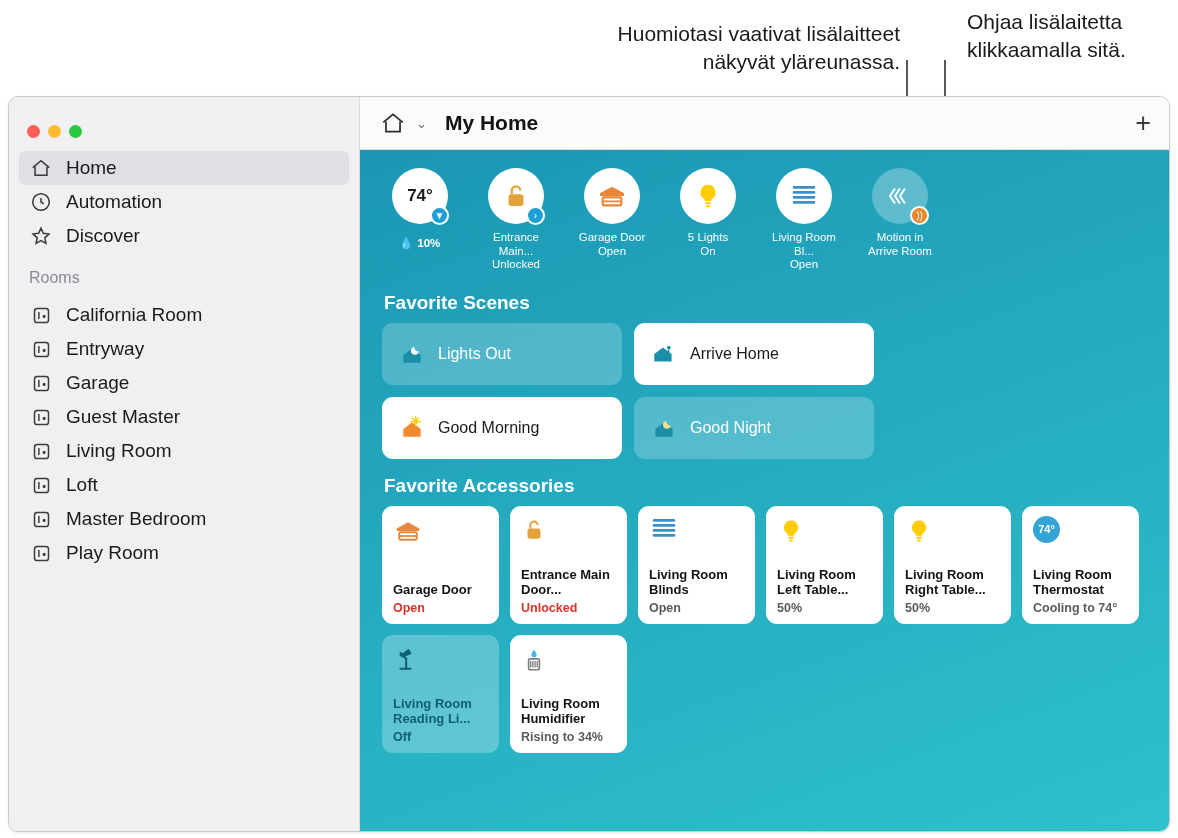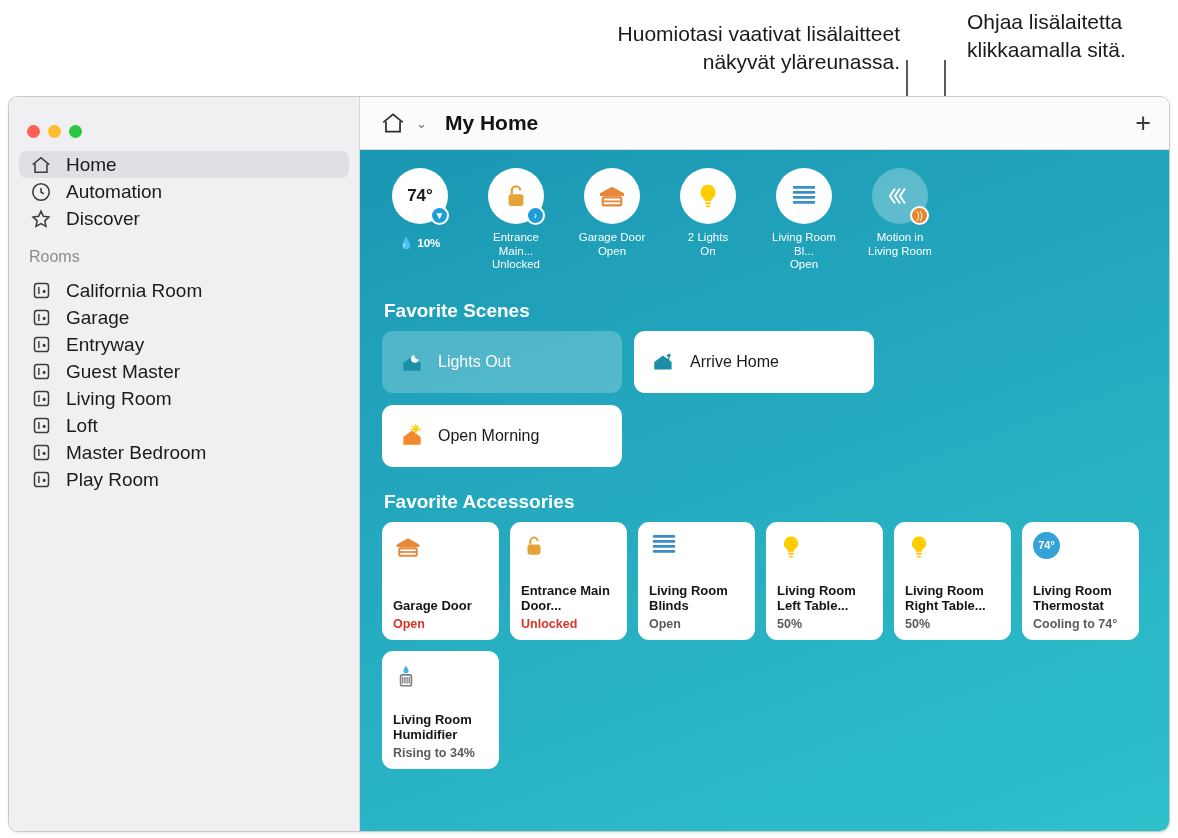--- a/index.html
+++ b/index.html
@@ -50,21 +50,21 @@
     padding: 18px 0 0 18px; height: 50px;
   }
   .dot { width: 13px; height: 13px; border-radius: 50%; }
   .dot.red { background: #ff5f57; }
   .dot.yellow { background: #febc2e; }
   .dot.green { background: #28c840; }
 
   .side-list { padding: 4px 10px 0 10px; }
   .side-item {
     display: flex; align-items: center; gap: 13px;
-    height: 27px; padding: 0 10px;
+    height: 34px; padding: 0 10px;
     border-radius: 7px;
     font-size: 19px; color: #1b1b1b;
   }
   .side-item.selected { background: #e0dfe3; }
   .side-icon { width: 24px; height: 24px; flex: none; color: #3c3c3c; display:flex; align-items:center; justify-content:center;}
   .side-icon svg { display: block; }
 
   .side-header {
     font-size: 16px; color: #8b8b90;
     padding: 16px 20px 7px 20px;
@@ -122,21 +122,21 @@
     position: absolute; right: -1px; bottom: -1px;
     width: 19px; height: 19px; border-radius: 50%;
     background: #e8872e; border: 2px solid #ffffff;
     display: flex; align-items: center; justify-content: center;
     color: #fff; font-size: 10px;
   }
   .badge-dot.arrow { background: #1c9fd6; }
 
   .section-title {
     font-size: 19px; font-weight: bold; color: #ffffff;
-    margin: 24px 0 9px 2px;
+    margin: 16px 0 9px 2px;
   }
 
   
   .scenes { display: grid; grid-template-columns: 240px 240px; gap: 12px; }
   .scene {
     height: 62px; border-radius: 11px;
     display: flex; align-items: center; gap: 12px;
     padding-left: 16px;
     font-size: 16px; font-weight: normal;
   }
@@ -238,31 +238,31 @@
         <span>California Room</span>
       </div>
       <div class="side-item">
         <span class="side-icon">
             <svg width="21" height="21" viewBox="0 0 24 24" fill="none" stroke="currentColor" stroke-width="1.7">
               <rect x="4" y="4" width="16" height="16" rx="3"></rect>
               <path d="M9 8v8"></path>
               <circle cx="15" cy="13" r="0.9" fill="currentColor"></circle>
             </svg>
           </span>
+        <span>Entryway</span>
+      </div>
+      <div class="side-item">
+        <span class="side-icon">
+            <svg width="21" height="21" viewBox="0 0 24 24" fill="none" stroke="currentColor" stroke-width="1.7">
+              <rect x="4" y="4" width="16" height="16" rx="3"></rect>
+              <path d="M9 8v8"></path>
+              <circle cx="15" cy="13" r="0.9" fill="currentColor"></circle>
+            </svg>
+          </span>
         <span>Garage</span>
-      </div>
-      <div class="side-item">
-        <span class="side-icon">
-            <svg width="21" height="21" viewBox="0 0 24 24" fill="none" stroke="currentColor" stroke-width="1.7">
-              <rect x="4" y="4" width="16" height="16" rx="3"></rect>
-              <path d="M9 8v8"></path>
-              <circle cx="15" cy="13" r="0.9" fill="currentColor"></circle>
-            </svg>
-          </span>
-        <span>Entryway</span>
       </div>
       <div class="side-item">
         <span class="side-icon">
             <svg width="21" height="21" viewBox="0 0 24 24" fill="none" stroke="currentColor" stroke-width="1.7">
               <rect x="4" y="4" width="16" height="16" rx="3"></rect>
               <path d="M9 8v8"></path>
               <circle cx="15" cy="13" r="0.9" fill="currentColor"></circle>
             </svg>
           </span>
         <span>Guest Master</span>
@@ -362,21 +362,21 @@
         </div>
 
         <div class="status-item">
           <div class="status-circle">
             <svg width="30" height="30" viewBox="0 0 24 24">
                 <path d="M12 3a6 6 0 0 1 3.6 10.8c-.6.5-.9 1.1-.9 1.8v.4H9.3v-.4c0-.7-.3-1.3-.9-1.8A6 6 0 0 1 12 3z" fill="#ffcc00"></path>
                 <rect x="9.6" y="17" width="4.8" height="1.6" rx="0.8" fill="#ffcc00"></rect>
                 <rect x="10.3" y="19.4" width="3.4" height="1.5" rx="0.75" fill="#ffcc00"></rect>
               </svg>
           </div>
-          <div class="status-label">2 Lights
+          <div class="status-label">5 Lights
 On</div>
         </div>
 
         <div class="status-item">
           <div class="status-circle">
             <svg width="30" height="26" viewBox="0 0 24 20">
                 <g fill="#3b8fc4">
                   <rect x="3" y="2" width="18" height="2.1" rx="1"></rect>
                   <rect x="3" y="6" width="18" height="2.1" rx="1"></rect>
                   <rect x="3" y="10" width="18" height="2.1" rx="1"></rect>
@@ -391,21 +391,21 @@
         <div class="status-item">
           <div class="status-circle translucent">
             <svg width="30" height="30" viewBox="0 0 24 24" fill="none" stroke="#ffffff" stroke-width="1.6">
                 <path d="M8 6l-4 6 4 6"></path>
                 <path d="M12 6l-4 6 4 6"></path>
                 <path d="M16 6l-4 6 4 6"></path>
               </svg>
             <span class="badge-dot">))</span>
           </div>
           <div class="status-label">Motion in
-Living Room</div>
+Arrive Room</div>
         </div>
       </div>
 
       <div class="section-title">Favorite Scenes</div>
       <div class="scenes">
         <div class="scene dark">
           <span class="scene-icon">
             <svg width="26" height="26" viewBox="0 0 24 24">
                 <path d="M4 13l8-6 8 6v7H4z" fill="#1b8fa8"></path>
                 <path d="M14 5.5a3.6 3.6 0 1 0 4.2 4.2A4 4 0 0 1 14 5.5z" fill="#ffffff"></path>
@@ -426,21 +426,30 @@
         <div class="scene light">
           <span class="scene-icon">
             <svg width="26" height="26" viewBox="0 0 24 24">
                 <path d="M4 13l8-6 8 6v7H4z" fill="#f08a2c"></path>
                 <circle cx="15.5" cy="6" r="2.3" fill="#ffcc00"></circle>
                 <g stroke="#ffcc00" stroke-width="1.3" stroke-linecap="round">
                   <path d="M15.5 1.6v1.4M15.5 9v1.2M11.3 6h1.3M18.6 6h1.3M12.6 3.1l.9.9M17.6 3.1l-.9.9"></path>
                 </g>
               </svg>
           </span>
-          <span>Open Morning</span>
+          <span>Good Morning</span>
+        </div>
+        <div class="scene dark">
+          <span class="scene-icon">
+            <svg width="26" height="26" viewBox="0 0 24 24">
+                <path d="M4 13l8-6 8 6v7H4z" fill="#1b8fa8"></path>
+                <path d="M14 5.5a3.6 3.6 0 1 0 4.2 4.2A4 4 0 0 1 14 5.5z" fill="#ffe08a"></path>
+              </svg>
+          </span>
+          <span>Good Night</span>
         </div>
       </div>
 
       <div class="section-title">Favorite Accessories</div>
       <div class="acc-grid">
 
         <div class="acc">
           <div class="acc-icon">
             <svg width="30" height="30" viewBox="0 0 24 24">
                 <path d="M3 10 12 5l9 5v2H3z" fill="#e8873a"></path>
@@ -503,20 +512,32 @@
         </div>
 
         <div class="acc">
           <div class="acc-icon">
             <span class="thermo-pill">74°</span>
           </div>
           <div class="acc-title">Living Room Thermostat</div>
           <div class="acc-state">Cooling to 74°</div>
         </div>
 
+        <div class="acc on-dim">
+          <div class="acc-icon">
+            <svg width="30" height="30" viewBox="0 0 24 24" fill="none" stroke="#0f5f72" stroke-width="1.7" stroke-linecap="round">
+                <path d="M6 19h8"></path>
+                <path d="M10.5 19V11"></path>
+                <path d="M10.5 11 6 6.5"></path>
+                <path d="M5 8.5 12.5 3l2.5 4-7 3z" fill="#0f5f72" stroke="none"></path>
+              </svg>
+          </div>
+          <div class="acc-title">Living Room Reading Li...</div>
+          <div class="acc-state">Off</div>
+        </div>
 
         <div class="acc">
           <div class="acc-icon">
             <svg width="26" height="30" viewBox="0 0 24 24">
                 <path d="M12 2.5c1.4 2 2.4 3.4 2.4 4.6A2.4 2.4 0 0 1 12 9.5a2.4 2.4 0 0 1-2.4-2.4C9.6 5.9 10.6 4.5 12 2.5z" fill="#45b6e8"></path>
                 <rect x="7" y="11" width="10" height="10" rx="1.6" fill="none" stroke="#7d7d82" stroke-width="1.5"></rect>
                 <g stroke="#7d7d82" stroke-width="1.2">
                   <path d="M9 13v6M11 13v6M13 13v6M15 13v6"></path>
                 </g>
               </svg>

